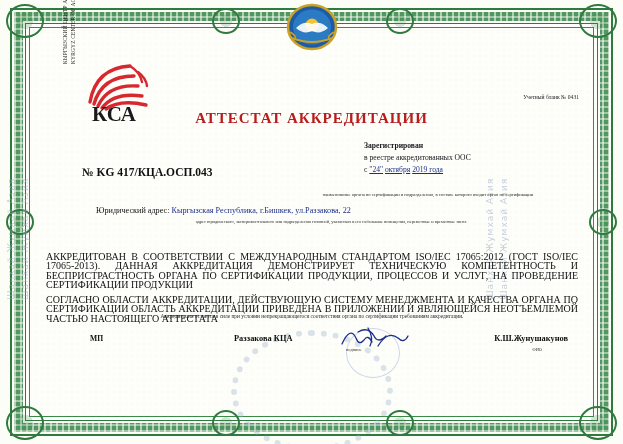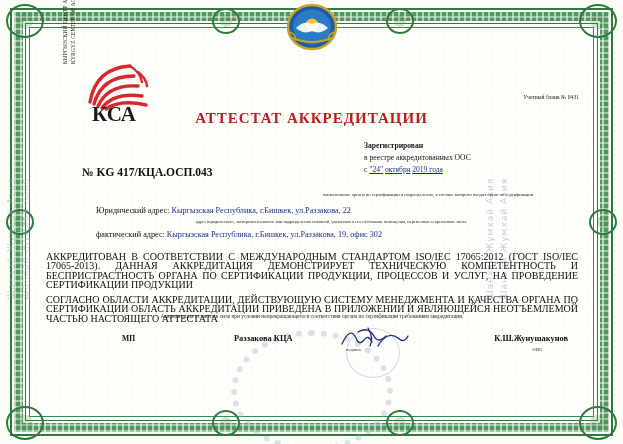--- a/index.html
+++ b/index.html
@@ -313,21 +313,20 @@
     width: 532px;
     height: 40px;
   }
   .mp {
     position: absolute;
     left: 44px;
     top: 4px;
     font-size: 7.6px;
     font-weight: bold;
     color: #101010;
-    margin-left: 32px;
   }
   .director {
     position: absolute;
     left: 188px;
     top: 4px;
     font-size: 8.4px;
     font-weight: bold;
     color: #101010;
   }
   .sig-name {
@@ -449,24 +448,20 @@
     </div>
 
     <div class="cap-small">наименование органа по сертификации и подразделения, в составе которого входит орган по сертификации</div>
 
     <div class="row-addr1">
       <span class="lbl">Юридический адрес:</span>
       <span class="ink">Кыргызская Республика, г.Бишкек, ул.Раззакова, 22</span>
     </div>
     <div class="cap-addr1">адрес юридического, экспериментального или подразделения головной, указанных в его небольшие помещения, переменные и временные звена</div>
 
-    <div class="row-addr2">
-      <span class="lbl">фактический адрес:</span>
-      <span class="ink">Кыргызская Республика, г.Бишкек, ул.Раззакова, 19, офис 302</span>
-    </div>
 
     <div class="para p1">АККРЕДИТОВАН В СООТВЕТСТВИИ С МЕЖДУНАРОДНЫМ СТАНДАРТОМ ISO/IEC 17065:2012 (ГОСТ ISO/IEC 17065-2013). ДАННАЯ АККРЕДИТАЦИЯ ДЕМОНСТРИРУЕТ ТЕХНИЧЕСКУЮ КОМПЕТЕНТНОСТЬ И БЕСПРИСТРАСТНОСТЬ ОРГАНА ПО СЕРТИФИКАЦИИ ПРОДУКЦИИ, ПРОЦЕССОВ И УСЛУГ, НА ПРОВЕДЕНИЕ  СЕРТИФИКАЦИИ ПРОДУКЦИИ</div>
     <div class="para p2">СОГЛАСНО ОБЛАСТИ АККРЕДИТАЦИИ, ДЕЙСТВУЮЩУЮ СИСТЕМУ МЕНЕДЖМЕНТА И КАЧЕСТВА ОРГАНА ПО СЕРТИФИКАЦИИ ОБЛАСТЬ АККРЕДИТАЦИИ ПРИВЕДЕНА В ПРИЛОЖЕНИИ И ЯВЛЯЮЩЕЙСЯ НЕОТЪЕМЛЕМОЙ ЧАСТЬЮ НАСТОЯЩЕГО АТТЕСТАТА</div>
     <div class="para p3">Аккредитация остается в силе при условии непрекращающегося соответствия органа по сертификации требованиям аккредитации.</div>
 
     <div class="sign-row">
       <div class="mp">МП</div>
       <div class="director">Раззакова КЦА</div>
 
       <svg class="signature" viewBox="0 0 74 26">

